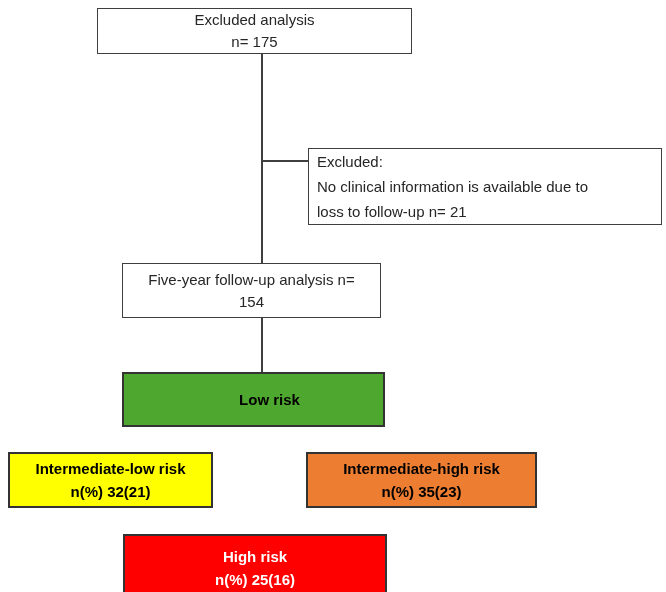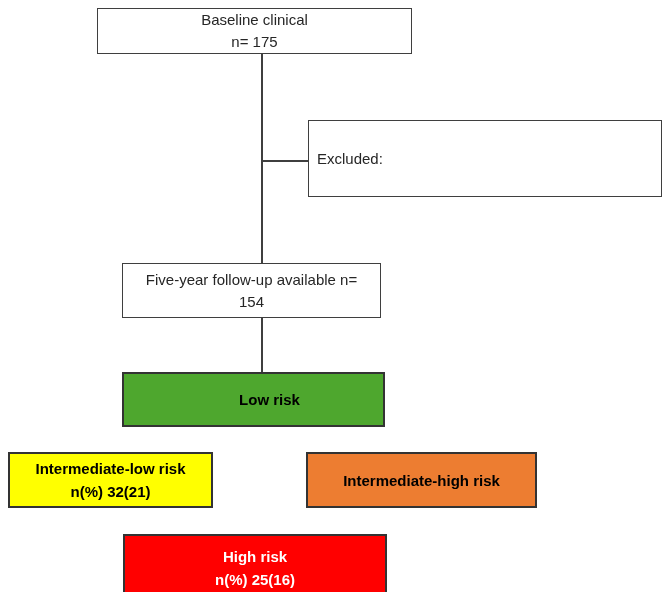--- a/index.html
+++ b/index.html
@@ -46,64 +46,67 @@
     position: absolute;
     background: #3f3f3f;
   }
   .vline { width: 2px; }
   .hline { height: 2px; }
 
   
   #baseline-box   { left: 97px;  top: 8px;   width: 315px; height: 46px; }
   #conn-v1        { left: 261px; top: 54px;  height: 209px; }
   #conn-branch    { left: 262px; top: 160px; width: 46px; }
-  #excluded-box   { left: 308px; top: 120px; width: 354px; height: 77px; }
+  #excluded-box   { left: 308px; top: 148px; width: 354px; height: 77px; }
   #followup-box   { left: 122px; top: 263px; width: 259px; height: 55px; }
   #conn-v2        { left: 261px; top: 318px; height: 54px; }
   #risk-low       { left: 122px; top: 372px; width: 263px; height: 55px; }
   #risk-int-low   { left: 8px;   top: 452px; width: 205px; height: 56px; justify-content: center; }
   #risk-int-high  { left: 306px; top: 452px; width: 231px; height: 56px; }
   #risk-high      { left: 123px; top: 534px; width: 264px; height: 68px; }
 </style>
 </head>
 <body>
 
 <div id="canvas">
 
   <div id="baseline-box" class="box">
-    <span>Baseline clinical</span>
+    <span>Excluded analysis</span>
     <span>n= 175</span>
   </div>
 
   <div id="conn-v1" class="connector vline"></div>
 
   <div id="conn-branch" class="connector hline"></div>
 
   <div id="excluded-box" class="box box--left">
     <span>Excluded:</span>
+    <span>No clinical information is available due to</span>
+    <span>loss to follow-up n= 21</span>
   </div>
 
   <div id="followup-box" class="box">
-    <span>Five-year follow-up available n=</span>
+    <span>Five-year follow-up analysis n=</span>
     <span>154</span>
   </div>
 
   <div id="conn-v2" class="connector vline"></div>
 
   <div id="risk-low" class="box risk" style="background: rgb(78, 167, 46); color: rgb(0, 0, 0); padding-left: 32px;">
     <span>Low risk</span>
   </div>
 
   <div id="risk-int-low" class="box risk" style="background: rgb(255, 255, 0); color: rgb(0, 0, 0);">
     <span>Intermediate-low risk</span>
     <span>n(%) 32(21)</span>
   </div>
 
   <div id="risk-int-high" class="box risk" style="background: rgb(237, 125, 49); color: rgb(0, 0, 0);">
     <span>Intermediate-high risk</span>
+    <span>n(%) 35(23)</span>
   </div>
 
   <div id="risk-high" class="box risk" style="background: rgb(255, 0, 0); color: rgb(255, 255, 255);">
     <span>High risk</span>
     <span>n(%) 25(16)</span>
   </div>
 
 </div>
 
 </body></html>

